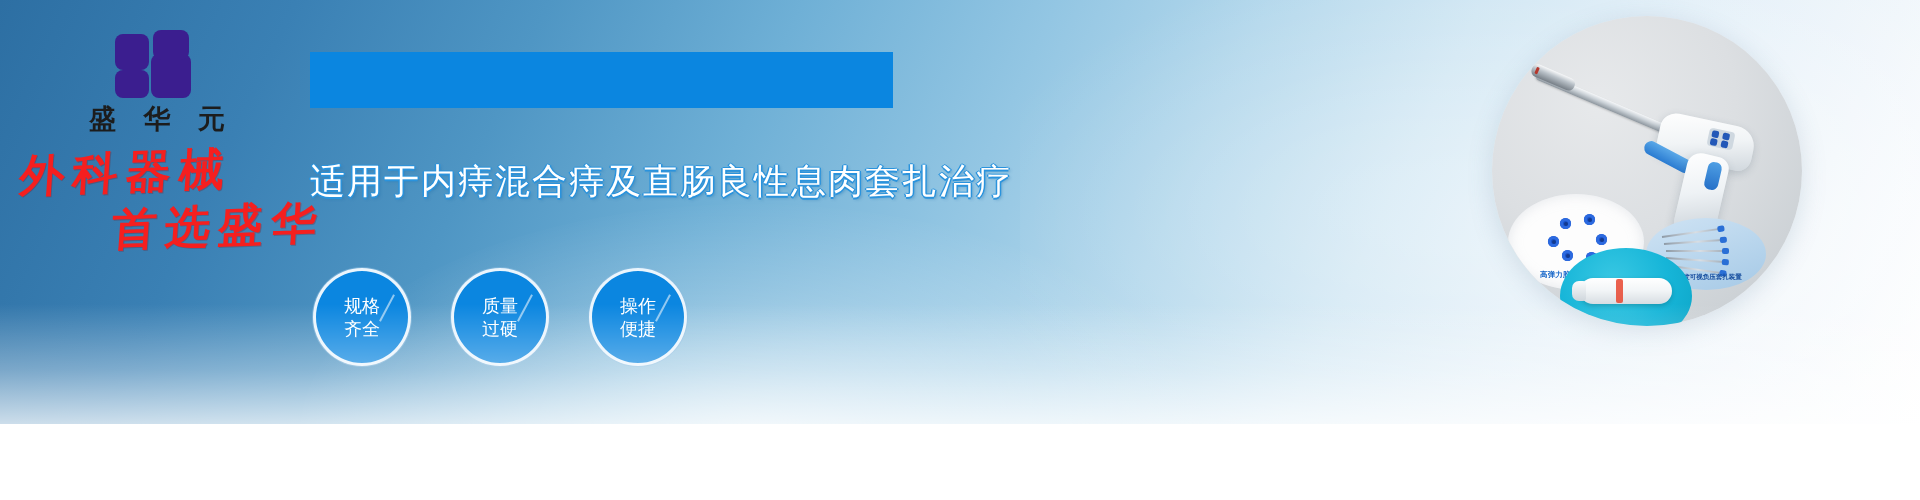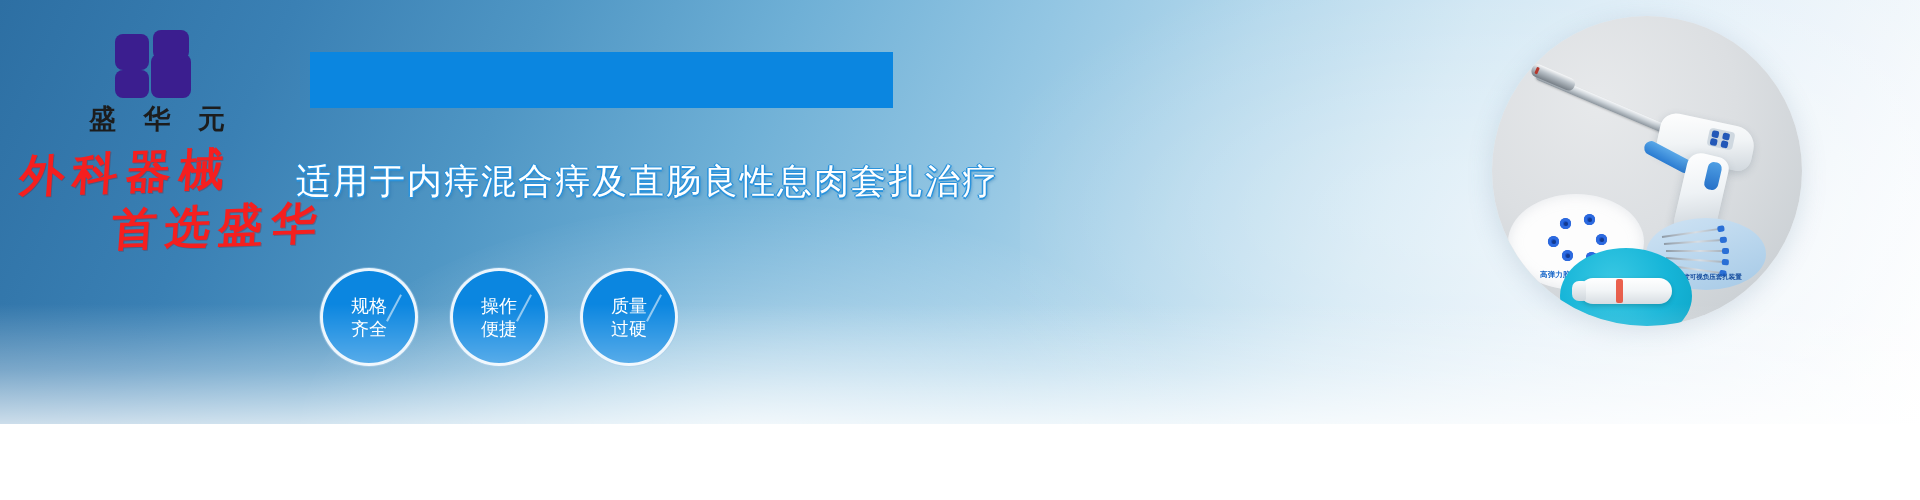--- a/index.html
+++ b/index.html
@@ -130,40 +130,40 @@
     text-shadow:
       2px 0 0 #111, -2px 0 0 #111, 0 2px 0 #111, 0 -2px 0 #111,
       2px 2px 0 #111, -2px 2px 0 #111, 2px -2px 0 #111, -2px -2px 0 #111,
       3px 3px 2px rgba(0,0,0,0.35);
     white-space: nowrap;
   }
 
   
   .subtitle {
     position: absolute;
-    left: 296px;
+    left: 310px;
     top: 158px;
     font-size: 35px;
     font-weight: 500;
     color: #ffffff;
     letter-spacing: 2px;
     font-family: "DejaVu Sans", "Liberation Sans", sans-serif;
     text-shadow:
       1.5px 0 0 #2a93dd, -1.5px 0 0 #2a93dd, 0 1.5px 0 #2a93dd, 0 -1.5px 0 #2a93dd,
       2px 2px 3px rgba(30,110,170,0.45);
     white-space: nowrap;
   }
 
   
   .features {
     position: absolute;
-    left: 320px;
+    left: 313px;
     top: 268px;
     display: flex;
-    gap: 32px;
+    gap: 40px;
   }
   .feature {
     position: relative;
     width: 92px;
     height: 92px;
     border-radius: 50%;
     background: #0b86e0;
     border: 3px solid rgba(255,255,255,0.92);
     box-shadow: 0 0 0 1px rgba(140,190,225,0.55);
     display: flex;
@@ -477,27 +477,27 @@
   <div class="subtitle">适用于内痔混合痔及直肠良性息肉套扎治疗</div>
 
   <div class="features">
     <div class="feature">
       <span class="slash"></span>
       <span>规格</span>
       <span>齐全</span>
     </div>
     <div class="feature">
       <span class="slash"></span>
+      <span>质量</span>
+      <span>过硬</span>
+    </div>
+    <div class="feature">
+      <span class="slash"></span>
       <span>操作</span>
       <span>便捷</span>
-    </div>
-    <div class="feature">
-      <span class="slash"></span>
-      <span>质量</span>
-      <span>过硬</span>
     </div>
   </div>
 
   <div class="product">
 
     <div class="gun">
       <div class="gun-shaft"></div>
       <div class="gun-shaft-metal"></div>
       <div class="gun-body"></div>
       <div class="gun-keys">

